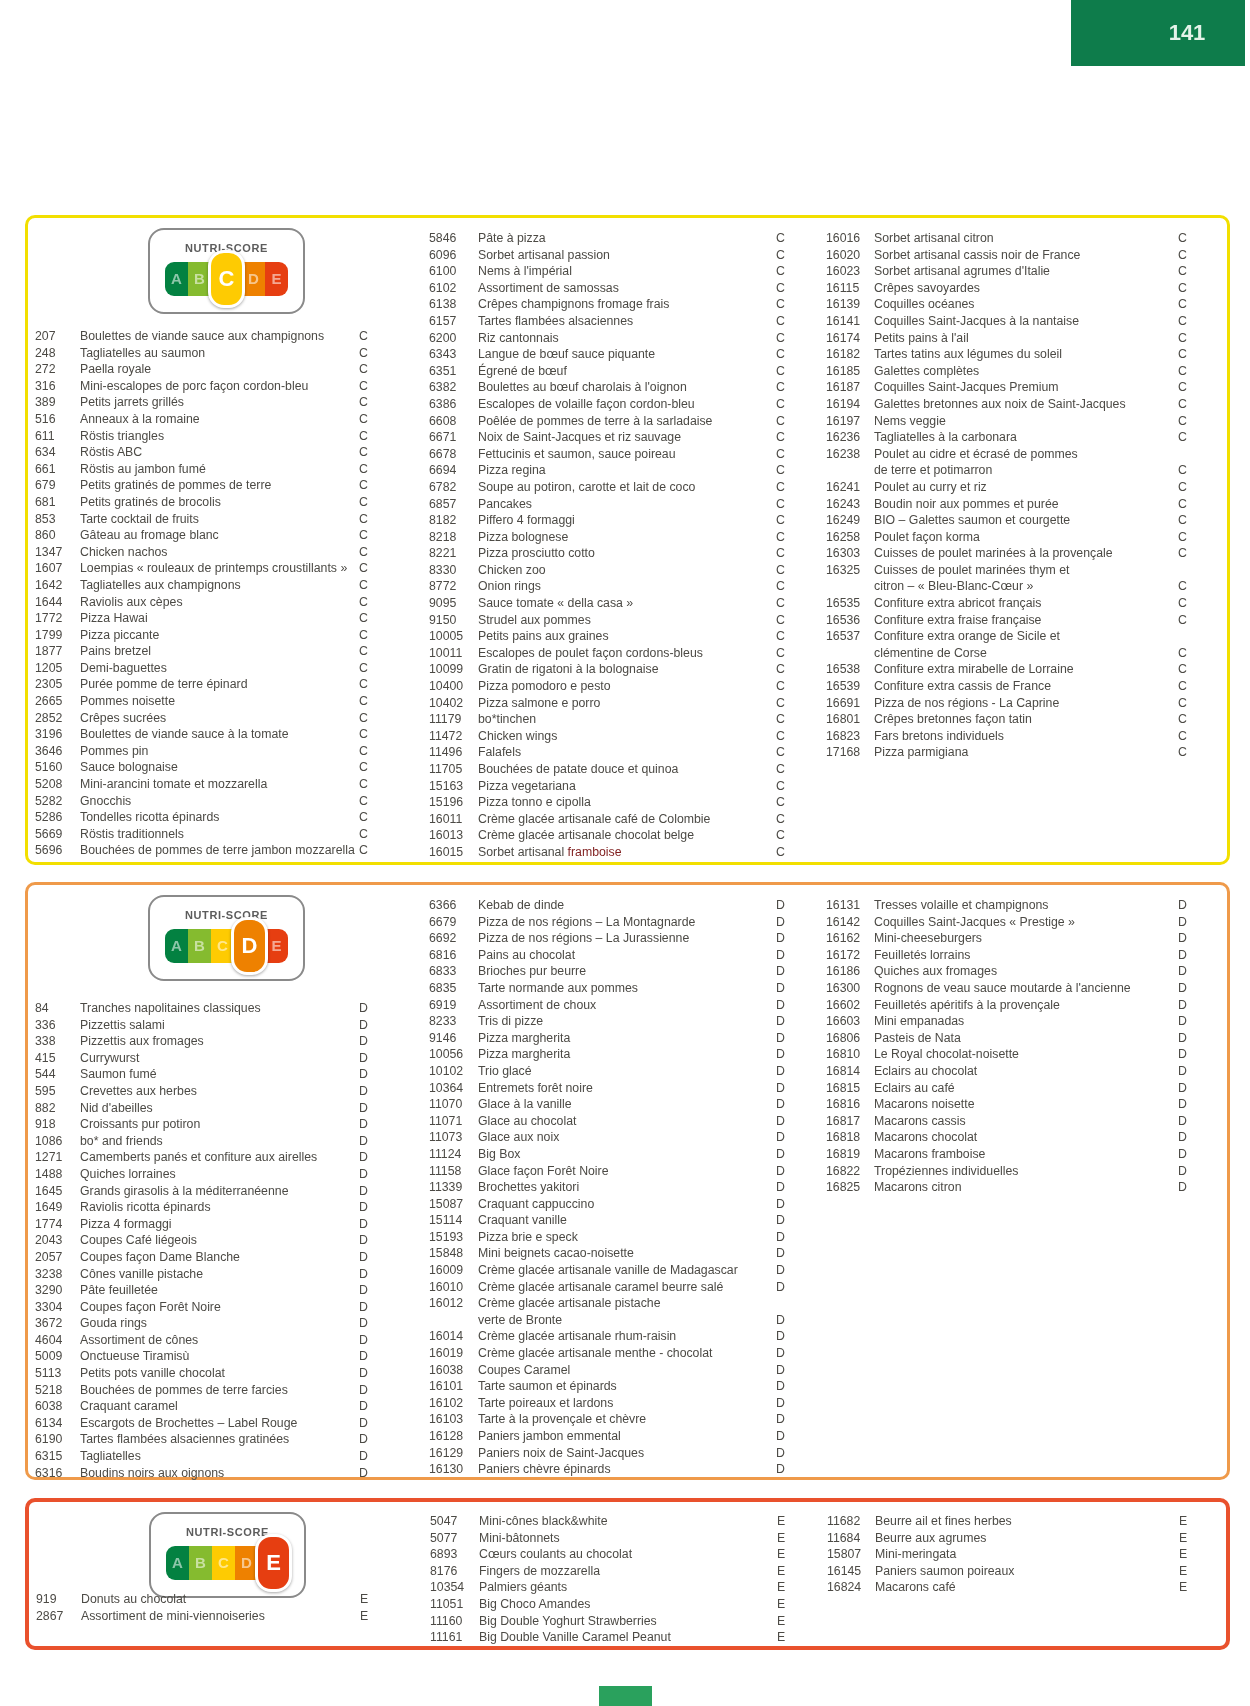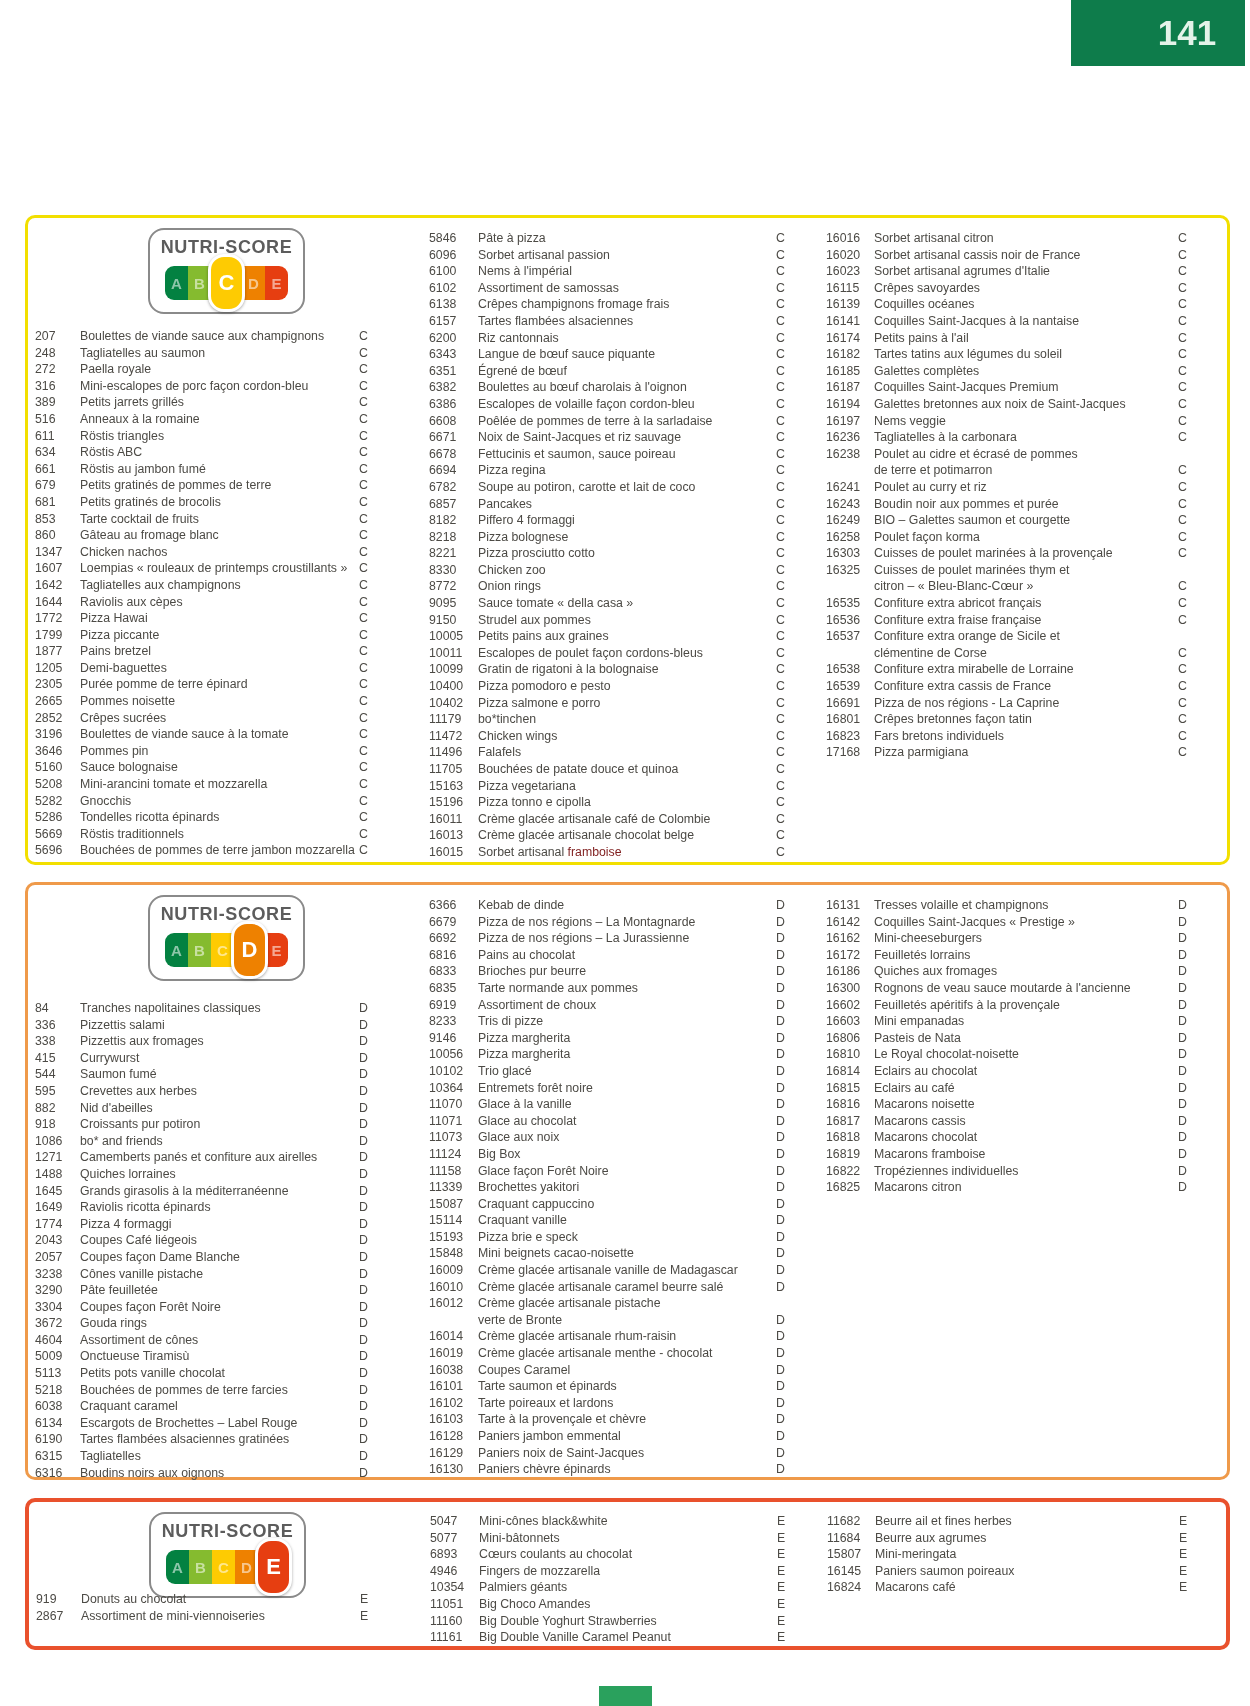--- a/index.html
+++ b/index.html
@@ -1,35 +1,35 @@
 <!DOCTYPE html>
 <html><head>
 <meta charset="utf-8">
 <style>
   html,body{margin:0;padding:0;background:#ffffff;}
   .page{position:relative;width:1250px;height:1706px;background:#ffffff;overflow:hidden;
         font-family:"Liberation Sans", sans-serif;color:#4c4a45;}
 
   
   .page-number{position:absolute;left:1071px;top:0;width:174px;height:66px;
-      background:#0e7c4b;color:#e4f3e9;font-size:35px;font-weight:bold;
+      background:#0e7c4b;color:#e4f3e9;font-size:22px;font-weight:bold;
       display:flex;align-items:center;justify-content:center;padding-left:58px;box-sizing:border-box;}
 
   
   .score-box{position:absolute;left:25px;width:1205px;border:3px solid #ccc;border-radius:10px;
       box-sizing:border-box;background:#fff;}
   .box-c{top:215px;height:650px;}
   .box-d{top:882px;height:598px;}
   .box-e{top:1498px;height:152px;border-width:4px;}
 
   
   .ns-logo{position:absolute;left:120px;top:10px;width:157px;height:86px;background:#fff;
       border:2px solid #8a8a8a;border-radius:16px;display:flex;flex-direction:column;
       align-items:center;justify-content:center;gap:3px;box-sizing:border-box;}
-  .ns-brand{font-size:18px;font-weight:bold;color:#5c5c5c;letter-spacing:.6px;}
+  .ns-brand{font-size:11px;font-weight:bold;color:#5c5c5c;letter-spacing:.6px;}
   .ns-band{display:flex;align-items:center;height:44px;}
   .ns-seg{width:23px;height:34px;display:flex;align-items:center;justify-content:center;
       color:rgba(255,255,255,.55);font-weight:bold;font-size:15px;}
   .ns-seg:first-child{border-radius:9px 0 0 9px;}
   .ns-seg:last-child{border-radius:0 9px 9px 0;}
   .ns-seg.sel{width:31px;height:52px;border-radius:16px;border:3px solid #fff;margin:0 -3px;
       box-shadow:0 1px 3px rgba(0,0,0,.35);color:#fff;font-size:22px;z-index:2;}
 
   
   .col{position:absolute;}
@@ -1028,21 +1028,21 @@
           <span class="num">5077</span>
           <span class="lbl">Mini-bâtonnets</span>
           <span class="grade">E</span>
         </div>
         <div class="row">
           <span class="num">6893</span>
           <span class="lbl">Cœurs coulants au chocolat</span>
           <span class="grade">E</span>
         </div>
         <div class="row">
-          <span class="num">4946</span>
+          <span class="num">8176</span>
           <span class="lbl">Fingers de mozzarella</span>
           <span class="grade">E</span>
         </div>
         <div class="row">
           <span class="num">10354</span>
           <span class="lbl">Palmiers géants</span>
           <span class="grade">E</span>
         </div>
         <div class="row">
           <span class="num">11051</span>

